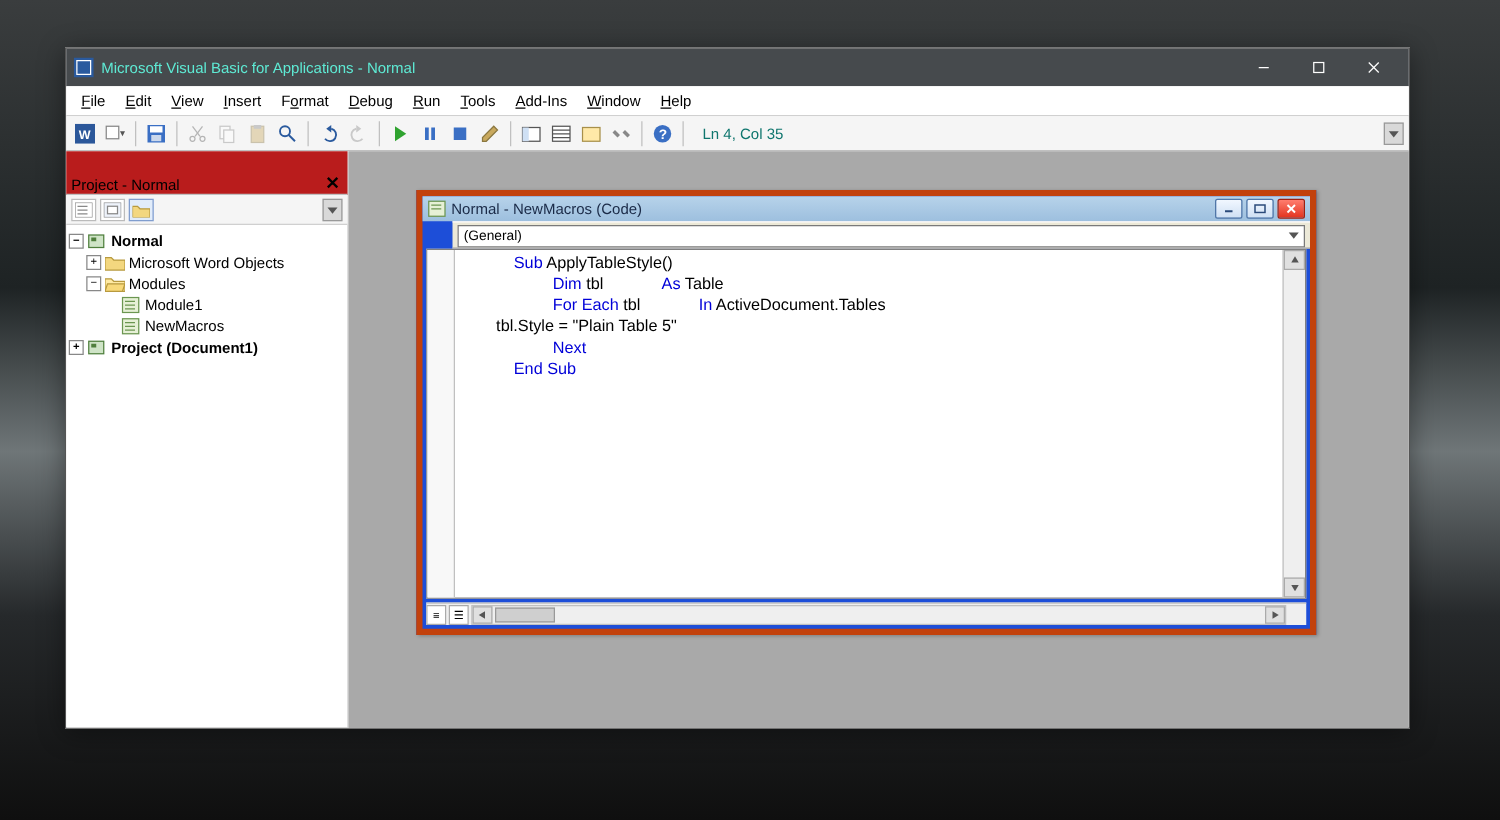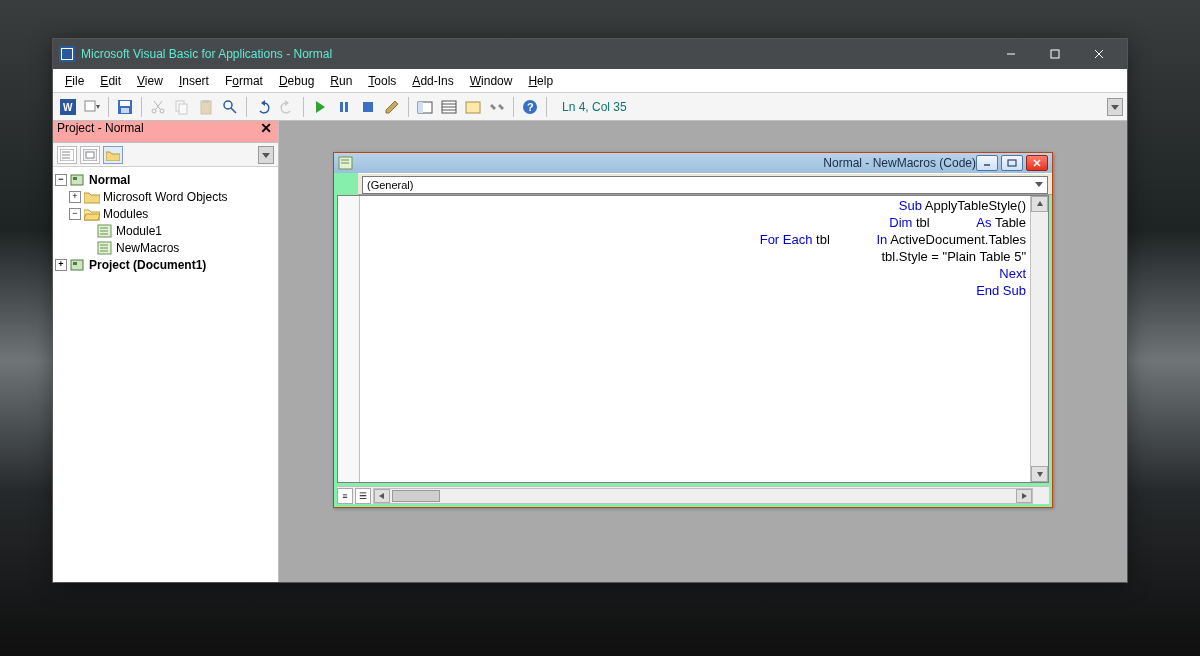--- a/index.html
+++ b/index.html
@@ -16,35 +16,35 @@
 .menu-item .ul { text-decoration: underline; }
 .toolbar { height: 28px; background:#f5f5f5; border-bottom:1px solid #c0c0c0; display:flex; align-items:center; padding:0 4px; gap:2px; font-size:11px; }
 .tbtn { width:22px; height:22px; display:flex; align-items:center; justify-content:center; cursor:pointer; border:1px solid transparent; }
 .tsep { width:1px; height:20px; background:#c0c0c0; margin:0 3px; }
 .tbtn svg { width:16px; height:16px; }
 .cursor-pos { margin-left:6px; color:#0f766e; font-size:12px; padding:0 4px; }
 .toolbar-spacer { flex:1; }
 .tool-dd { width:16px; height:18px; background:#d9d9d9; border:1px solid #999; cursor:pointer; display:flex; align-items:center; justify-content:center; }
 .client { flex:1; display:flex; min-height:0; }
 .project-panel { width: 226px; border-right:1px solid #c0c0c0; display:flex; flex-direction:column; background:#fff;}
-.panel-head { height:22px; background:#fca5a5; border-bottom:1px solid #c0c0c0; display:flex; align-items:flex-start; padding:0 4px; font-size:12px;}
+.panel-head { height:35px; background:#b91c1c; border-bottom:1px solid #c0c0c0; display:flex; align-items:flex-end; padding:0 4px; font-size:12px;}
 .panel-head .ptxt { flex:1; }
 .panel-close { width:16px; height:16px; font-weight:bold; text-align:center; cursor:pointer; font-size:14px; line-height:14px;}
 .panel-tb { height:24px; background:#f5f5f5; border-bottom:1px solid #d0d0d0; display:flex; align-items:center; padding:0 4px; gap:3px;}
 .ptb-btn { width:20px; height:18px; border:1px solid #bbb; background:#fff; cursor:pointer; display:flex; align-items:center; justify-content:center;}
 .ptb-btn.sel { border:1px solid #809dce; background:#e1ecfa; }
 .tree { flex:1; overflow:auto; font-size:12px; padding:4px 2px; }
 .tree-row { display:flex; align-items:center; height:17px; white-space:nowrap; }
 .tree-row.bold { font-weight:bold; }
 .expander { width:12px; height:12px; border:1px solid #888; margin-right:3px; font-size:9px; line-height:9px; text-align:center; cursor:pointer; background:#fff;}
 .spacer { display:inline-block; }
 .node-icon { width:16px; height:14px; margin-right:3px; display:inline-flex; align-items:center; justify-content:center;}
 .mdi { width:16px; height:14px; }
 .mdi-area { flex:1; background:#a9a9a9; position:relative; }
-.code-window { position:absolute; left:54px; top:31px; width:720px; height:356px; background:#86efac; border:1px solid #c2410c; display:flex; flex-direction:column; box-shadow:1px 1px 3px rgba(0,0,0,.25);text-align:right;}
+.code-window { position:absolute; left:54px; top:31px; width:720px; height:356px; background:#1d4ed8; border:5px solid #c2410c; display:flex; flex-direction:column; box-shadow:1px 1px 3px rgba(0,0,0,.25);}
 .code-title { height:20px; background:linear-gradient(180deg,#b7d3ea,#9dbfde); display:flex; align-items:center; padding:0 4px; font-size:12px; color:#1a2a47;}
 .code-title .ctxt { flex:1; }
 .cwin-btns { display:flex; gap:3px; }
 .cwin-btn { width:22px; height:16px; border:1px solid #5076a8; background:linear-gradient(180deg,#f1f7ff,#cfe0f4); border-radius:2px; display:flex; align-items:center; justify-content:center; cursor:pointer;}
 .cwin-btn.close { background:linear-gradient(180deg,#ff7d6e,#e33420); border-color:#a01f0f;}
 .cwin-btn svg { width:10px; height:8px; }
 .code-combos { height:22px; display:flex; gap:6px; padding:2px 4px; background:#ece9d8; border-top:1px solid #fff; border-bottom:1px solid #a0a0a0;margin-left:24px;}
 .combo { flex:1; height:18px; background:#fff; border:1px solid #7a7a7a; display:flex; align-items:center; font-size:11px; padding:0 4px; cursor:pointer; position:relative;}
 .combo::after { content:""; position:absolute; right:4px; top:5px; border-left:4px solid transparent; border-right:4px solid transparent; border-top:5px solid #555;}
 .code-body { flex:1; display:flex; background:#fff; border:1px solid #808080; margin:0 3px 3px 3px; position:relative;}

